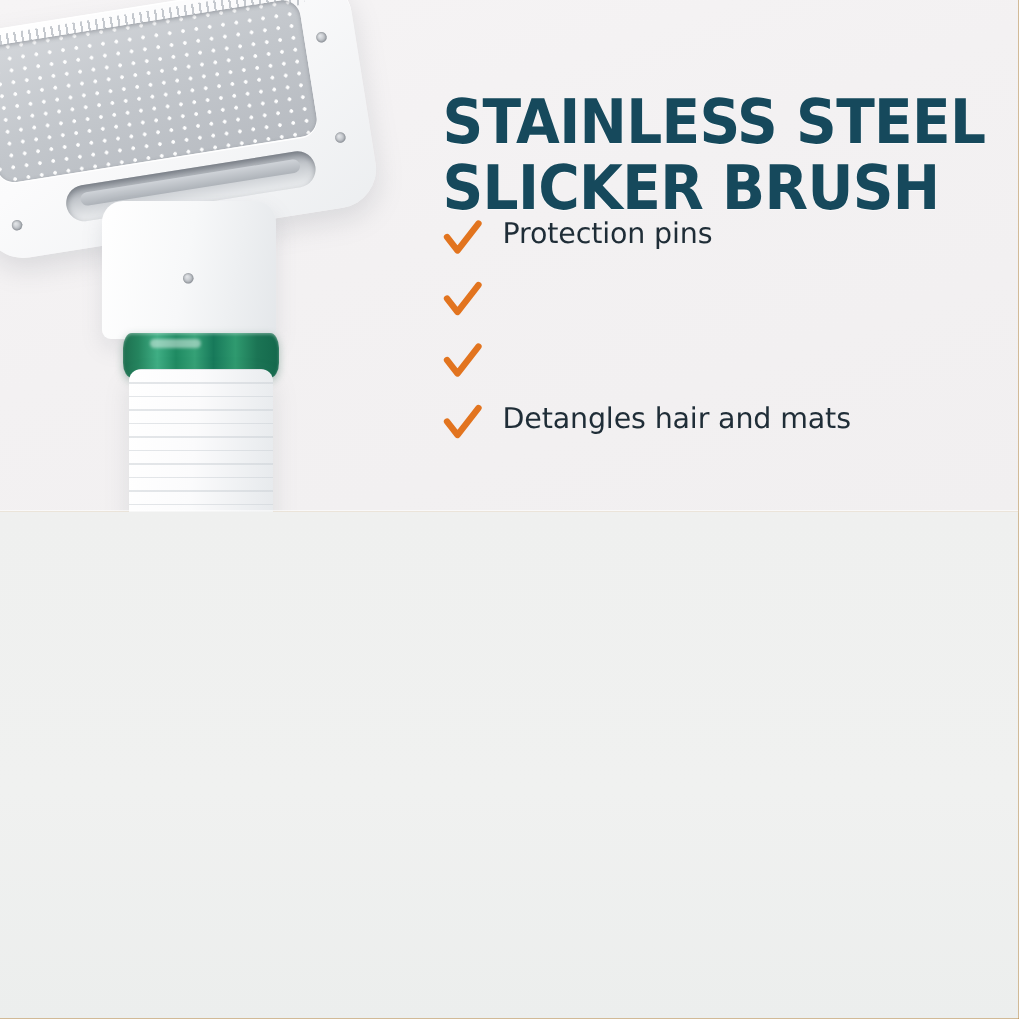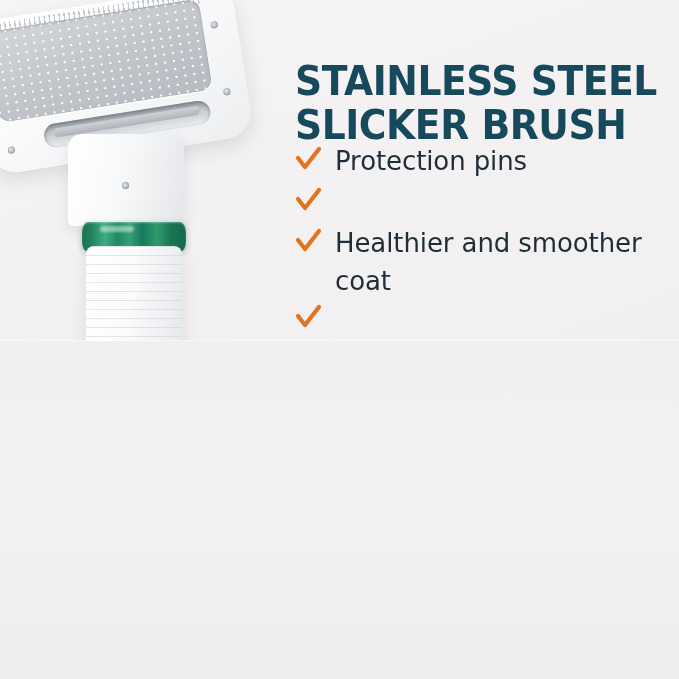--- a/index.html
+++ b/index.html
@@ -62,21 +62,21 @@
     flex: 0 0 auto;
     width: 30px; height: 30px;
     position: relative;
     margin-top: 1px;
   }
   .mark svg { display: block; width: 30px; height: 30px; }
 
   .bullet-text {
     color: #1f2d37;
     font-family: "DejaVu Sans", sans-serif;
-    font-size: 26px;
+    font-size: 19px;
     line-height: 1.48;
     letter-spacing: -0.1px;
     padding-left: 12px;
     white-space: pre-line;
     margin-top: -1px;
   }
 
   
   .brush-wrap {
     position: absolute; left: -36px; top: -16px;
@@ -198,29 +198,29 @@
             </svg>
         </span>
       </div>
 
       <div class="bullet-row">
         <span class="mark">
           <svg viewBox="0 0 30 30">
               <path d="M5 14 L12 23 L26 5" fill="none" stroke="#e2741f" stroke-width="4.2" stroke-linecap="round" stroke-linejoin="round"></path>
             </svg>
         </span>
-        <span class="bullet-text">Healthier and smoother coat</span>
-      </div>
-
-      <div class="bullet-row">
-        <span class="mark">
-          <svg viewBox="0 0 30 30">
-              <path d="M5 14 L12 23 L26 5" fill="none" stroke="#e2741f" stroke-width="4.2" stroke-linecap="round" stroke-linejoin="round"></path>
-            </svg>
-        </span>
+      </div>
+
+      <div class="bullet-row">
+        <span class="mark">
+          <svg viewBox="0 0 30 30">
+              <path d="M5 14 L12 23 L26 5" fill="none" stroke="#e2741f" stroke-width="4.2" stroke-linecap="round" stroke-linejoin="round"></path>
+            </svg>
+        </span>
+        <span class="bullet-text">Detangles hair and mats</span>
       </div>
 
     </div>
   </div>
 
   <div class="panel-seam"></div>
 
   <div class="panel-bottom">
 
     

